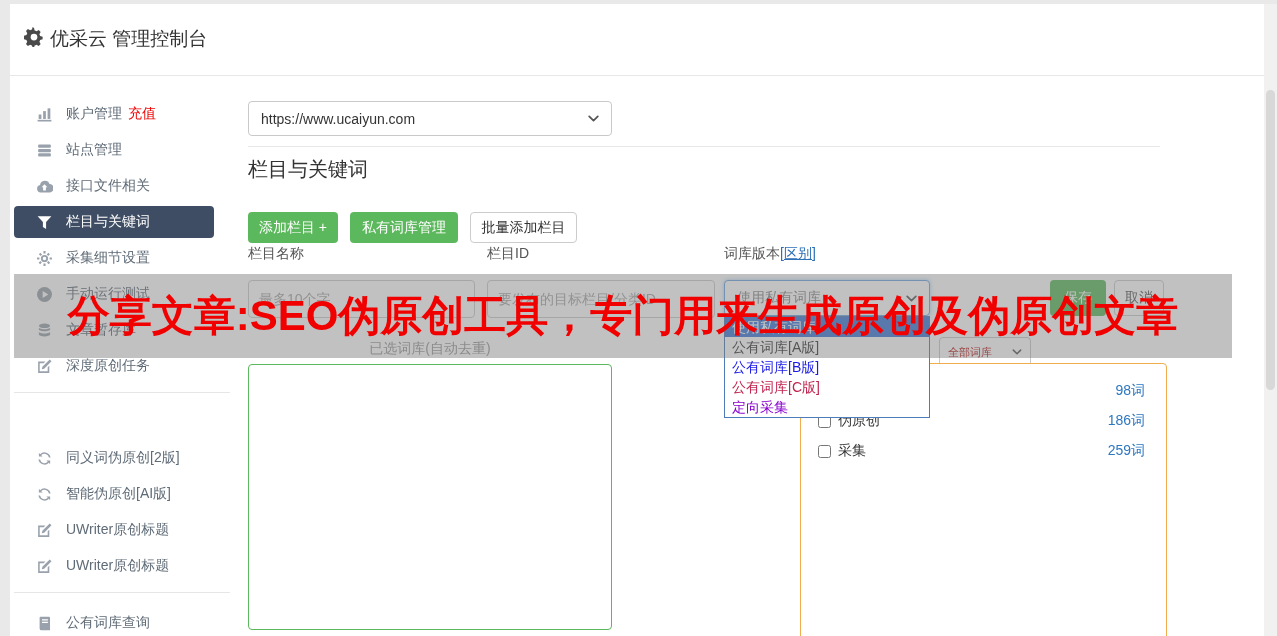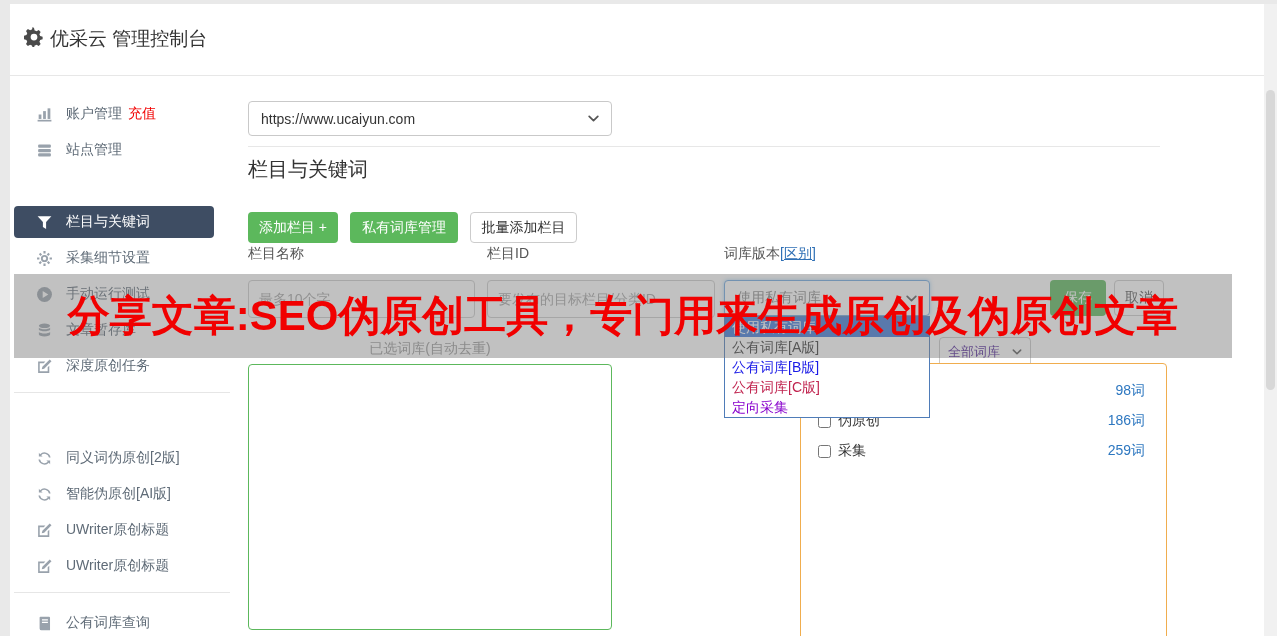--- a/index.html
+++ b/index.html
@@ -53,21 +53,21 @@
   #listbox{left:724px;top:316px;width:206px;background:#fff;border:1px solid #4f7cb8;z-index:5;}
   .opt{height:20px;line-height:20px;padding:0 7px;font-size:14px;white-space:nowrap;cursor:pointer;}
   .opt0{background:#3c78d8;color:#fff;}
   .opt1{color:#333;}
   .opt2{color:#1a1ae6;}
   .opt3{color:#c0234e;}
   .opt4{color:#8800cc;}
 
   #sel-caption{left:248px;top:340px;width:364px;text-align:center;font-size:14px;color:#9a9a9a;}
   #green-box{left:248px;top:364px;width:364px;height:266px;background:#fff;border:1px solid #5cb85c;border-radius:4px;}
-  #filter-select{left:939px;top:337px;width:92px;height:30px;font-size:13px;color:#4c1d95;padding:0 8px;}
+  #filter-select{left:939px;top:337px;width:92px;height:30px;font-size:11px;color:#b91c1c;padding:0 8px;}
   #orange-box{left:800px;top:363px;width:367px;height:280px;background:#fff;border:1px solid #f0ad4e;border-radius:4px;}
 
   .lrow{position:absolute;box-sizing:border-box;left:800px;width:367px;height:30px;display:flex;align-items:center;padding:0 22px 0 18px;font-size:14px;color:#333;}
   .lrow .cnt{margin-left:auto;color:#2d77c0;}
   .lrow input{width:13px;height:13px;margin:0 7px 0 0;}
 
   
   #banner{left:14px;top:274px;width:1218px;height:84px;background:rgba(123,123,123,0.47);z-index:8;}
   #wm-text{left:14px;top:274px;width:1218px;height:84px;line-height:84px;text-align:center;font-size:42px;font-weight:bold;color:#f10000;z-index:9;white-space:nowrap;}
 
@@ -148,20 +148,28 @@
     <span class="badge">充值</span>
   </div>
   <div class="nav" style="top:132px">
     <span class="ic">
         <svg viewBox="0 0 16 16">
           <use href="#i-server"></use>
         </svg>
       </span>
     <span>站点管理</span>
   </div>
+  <div class="nav" style="top:168px">
+    <span class="ic">
+        <svg viewBox="0 0 16 16">
+          <use href="#i-cloud"></use>
+        </svg>
+      </span>
+    <span>接口文件相关</span>
+  </div>
   <div class="nav active" style="top:206px">
     <span class="ic">
         <svg viewBox="0 0 16 16">
           <use href="#i-funnel"></use>
         </svg>
       </span>
     <span>栏目与关键词</span>
   </div>
   <div class="nav" style="top:240px">
     <span class="ic">

